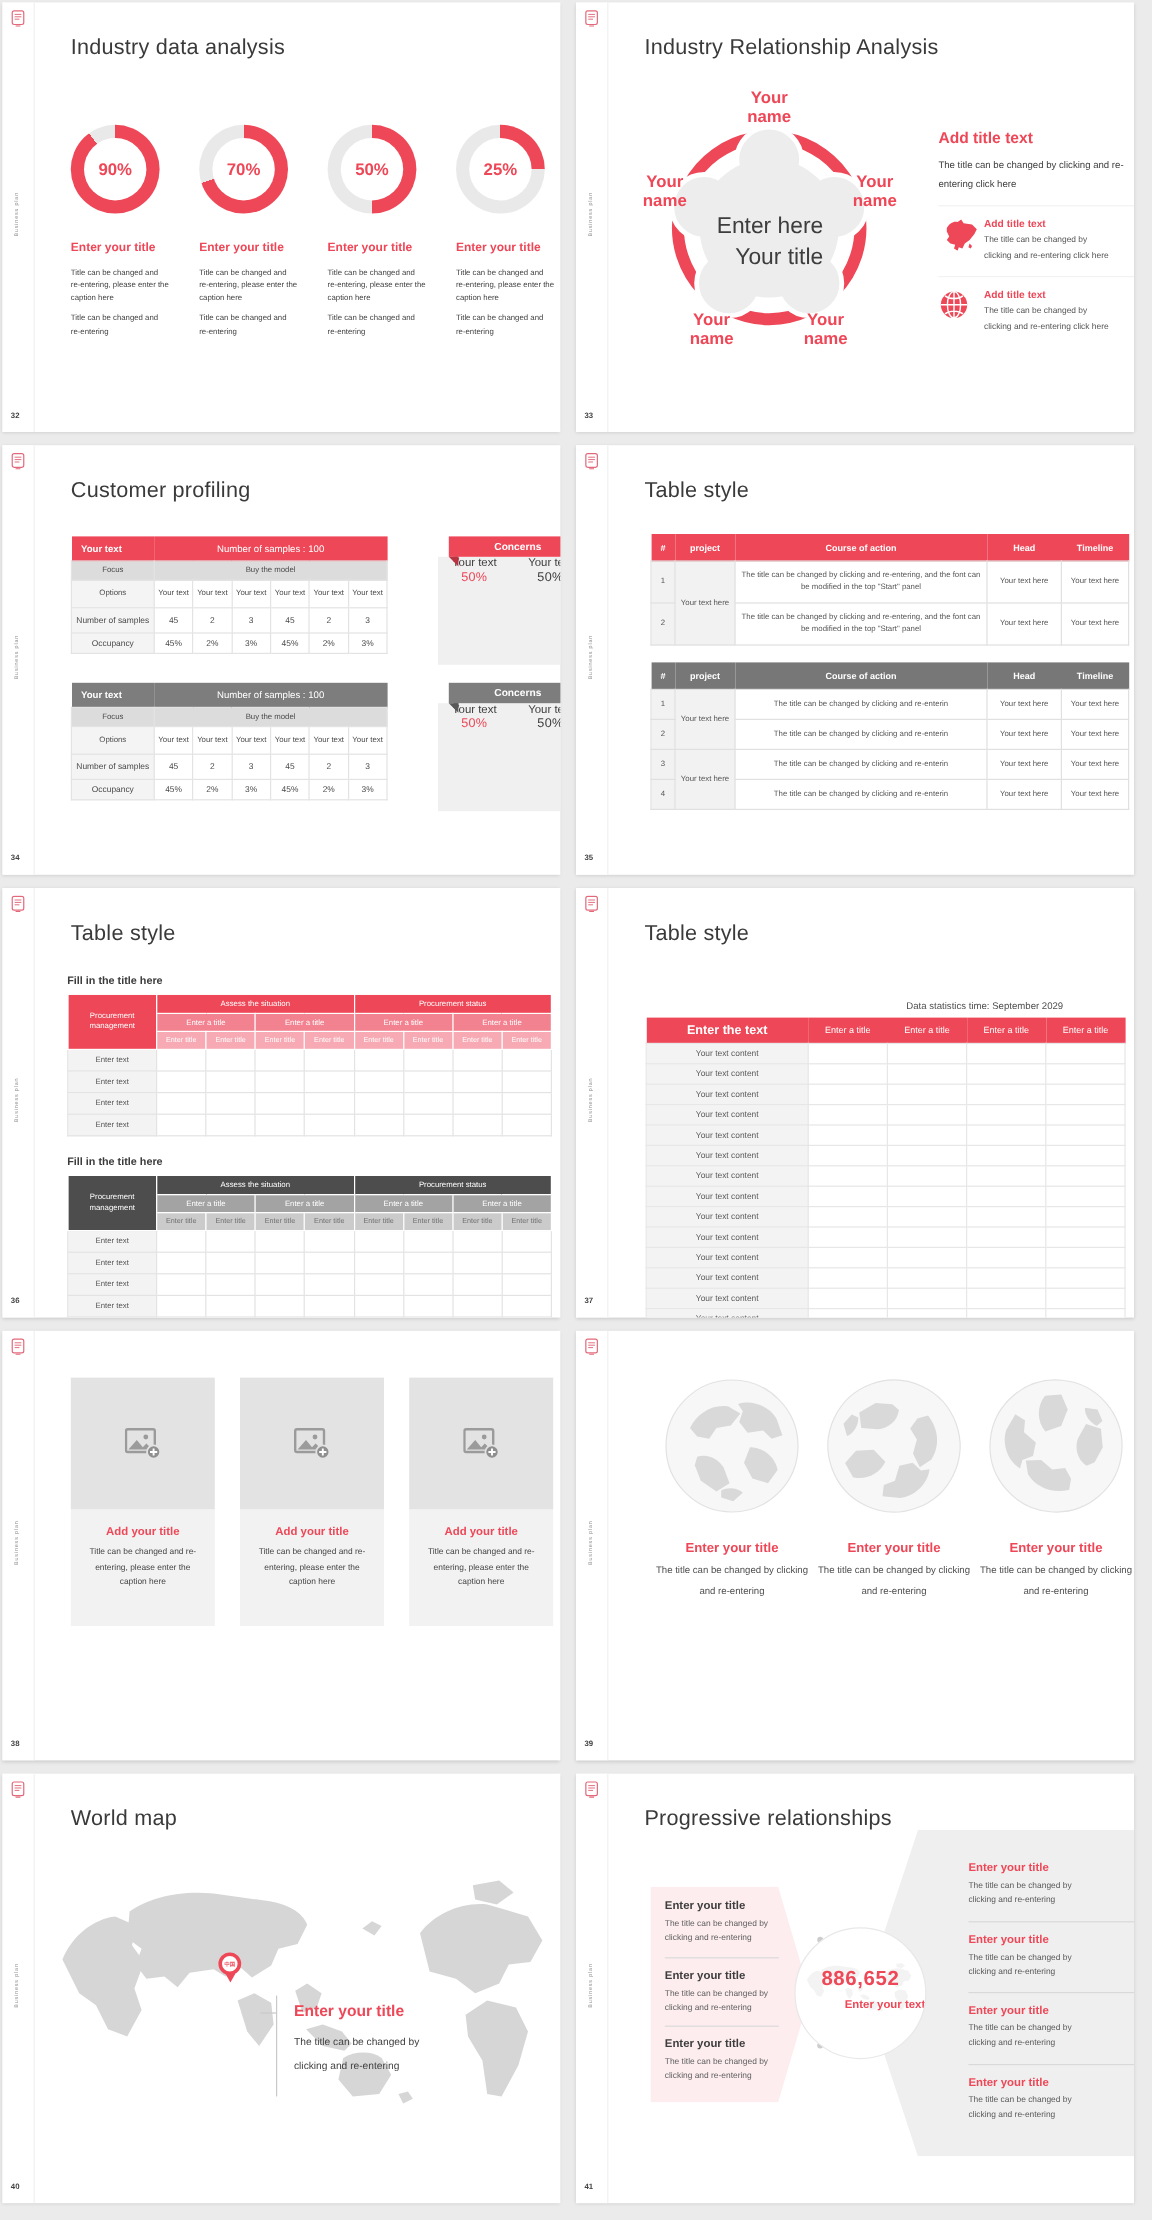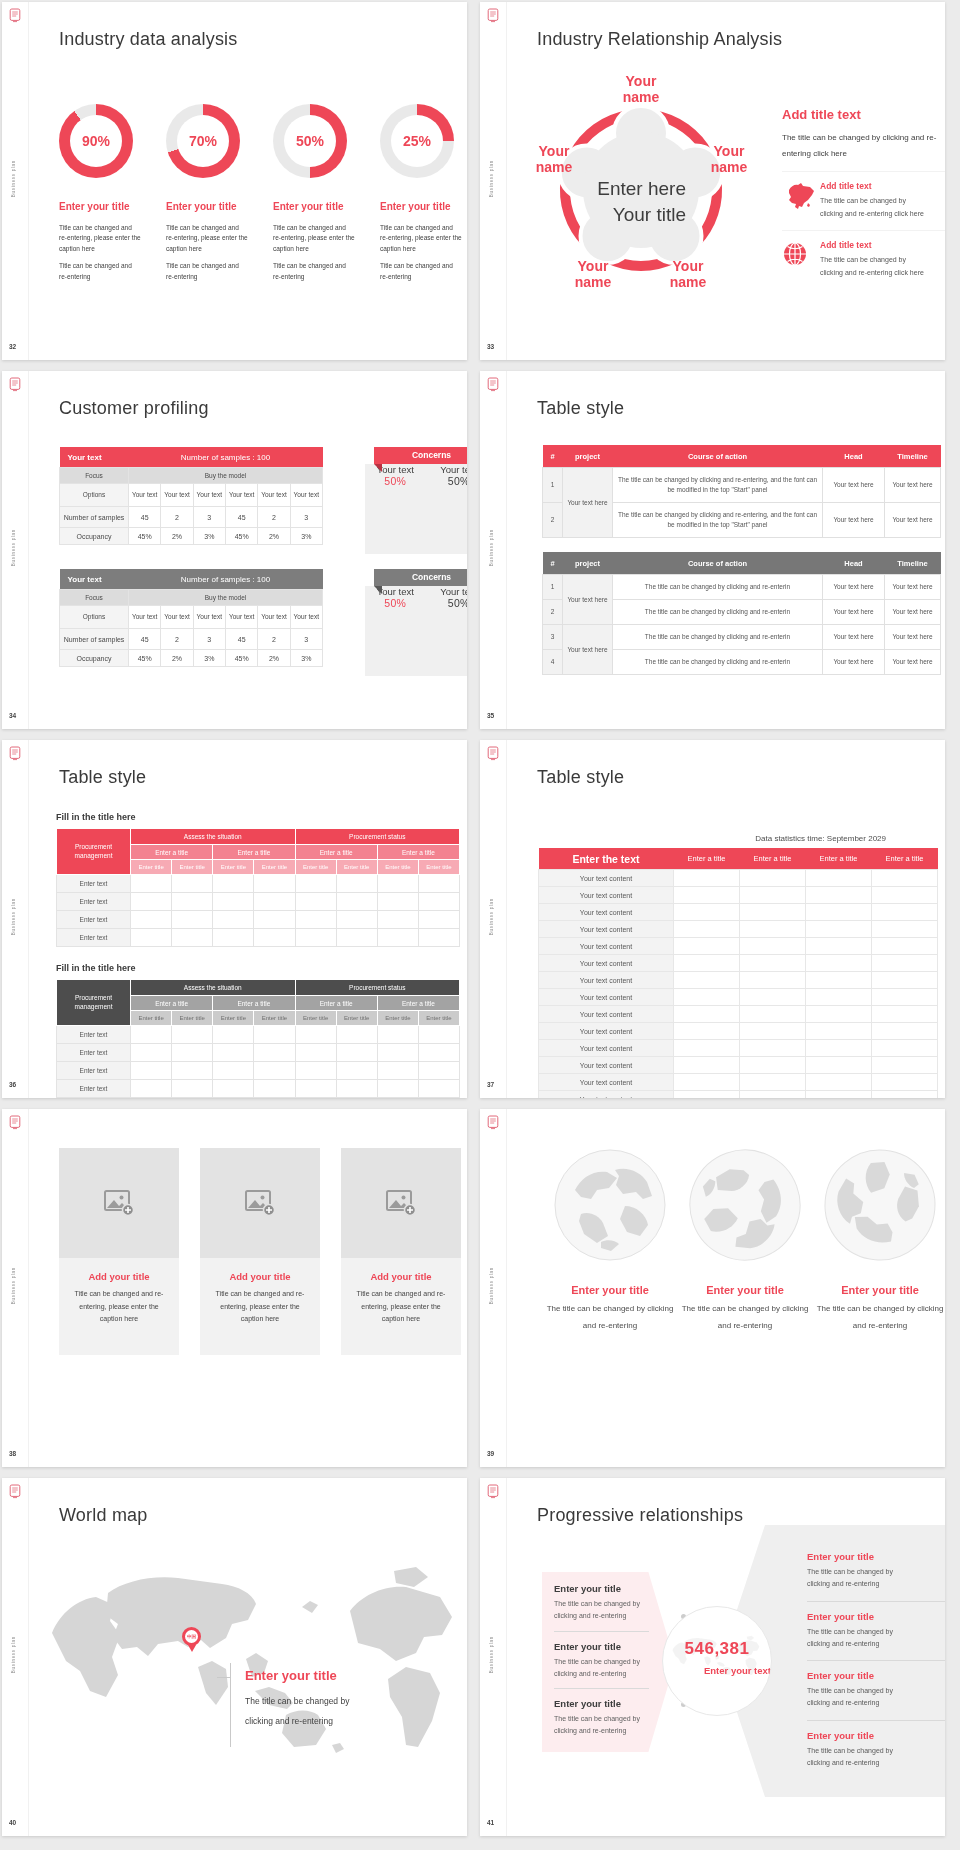--- a/index.html
+++ b/index.html
@@ -923,21 +923,21 @@
         </div>
       </div>
       <div class="dot41" style="left:174px;top:136px;"></div>
       <div class="dot41" style="left:174px;top:224px;"></div>
       <div class="circ41">
         <svg width="92" height="50" viewBox="0 0 414 230">
             <g style="opacity:.5">
               <use href="#worldmap"></use>
             </g>
           </svg>
-        <div class="bignum">546,381</div>
+        <div class="bignum">886,652</div>
         <div class="numlab">Enter your text</div>
       </div>
       <div class="ritems">
         <div class="ritem b">
           <div class="rt">Enter your title</div>
           <div class="rd">The title can be changed by clicking and re-entering</div>
         </div>
         <div class="ritem b">
           <div class="rt">Enter your title</div>
           <div class="rd">The title can be changed by clicking and re-entering</div>

